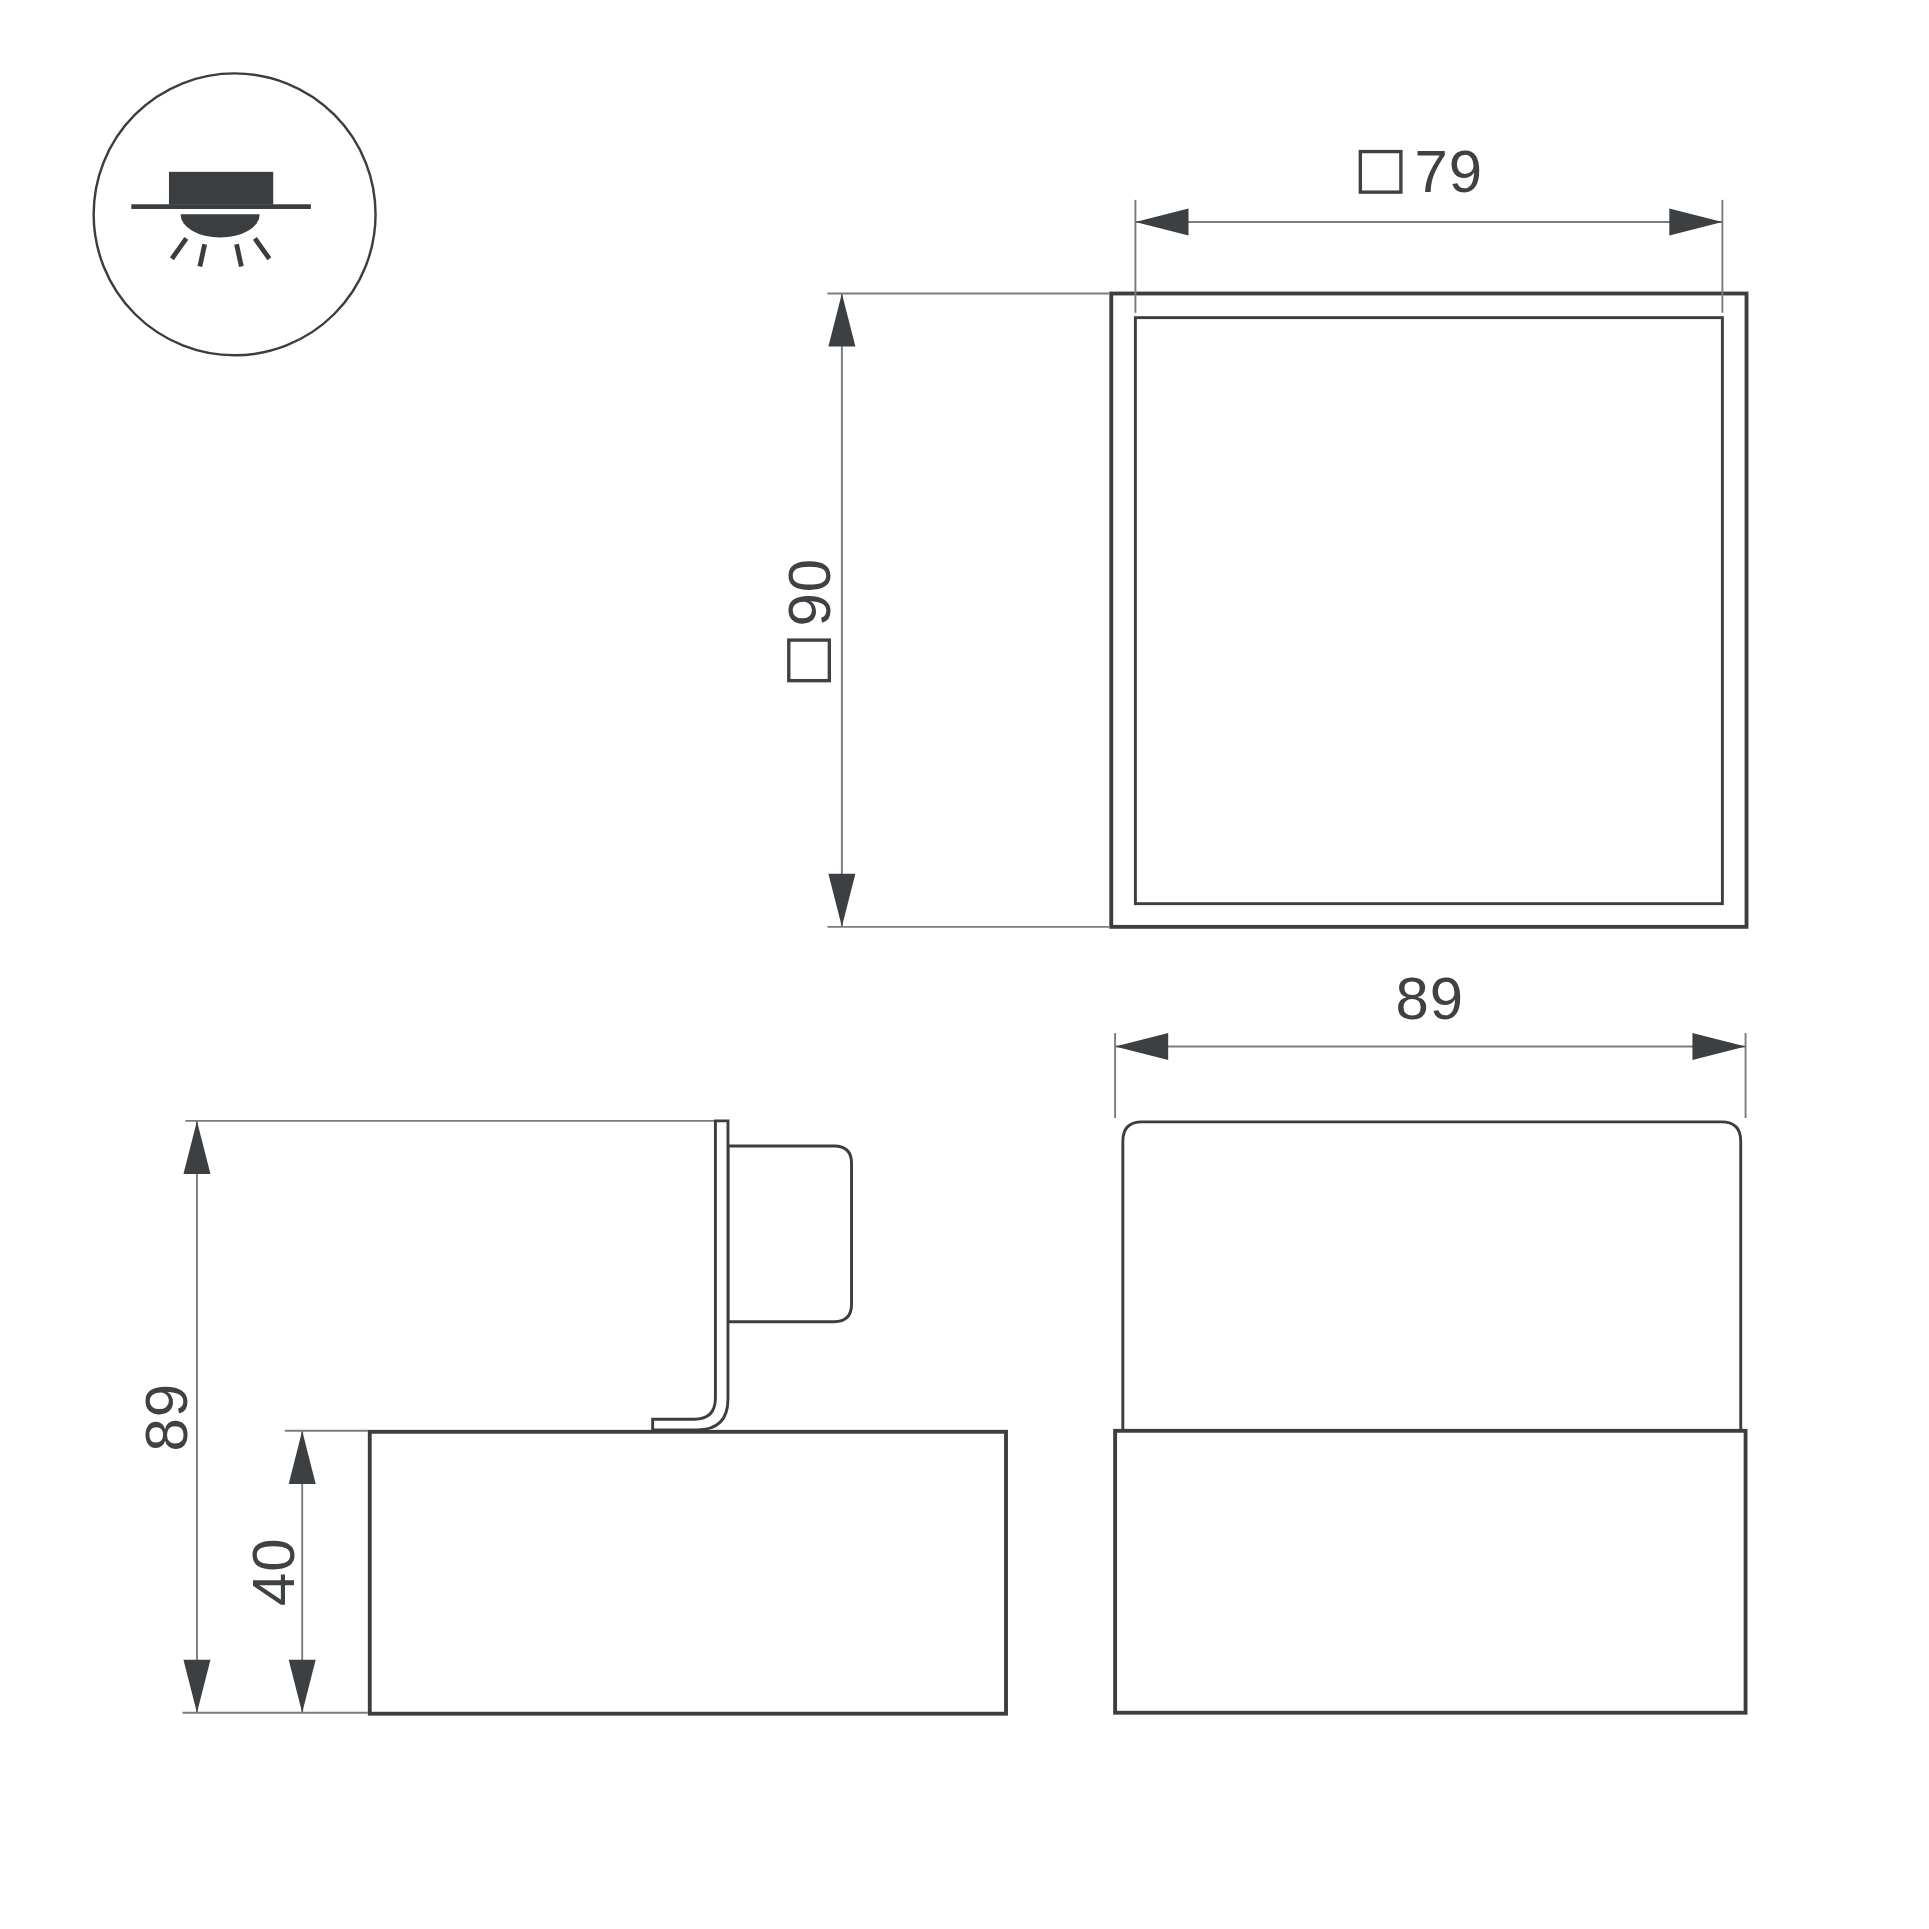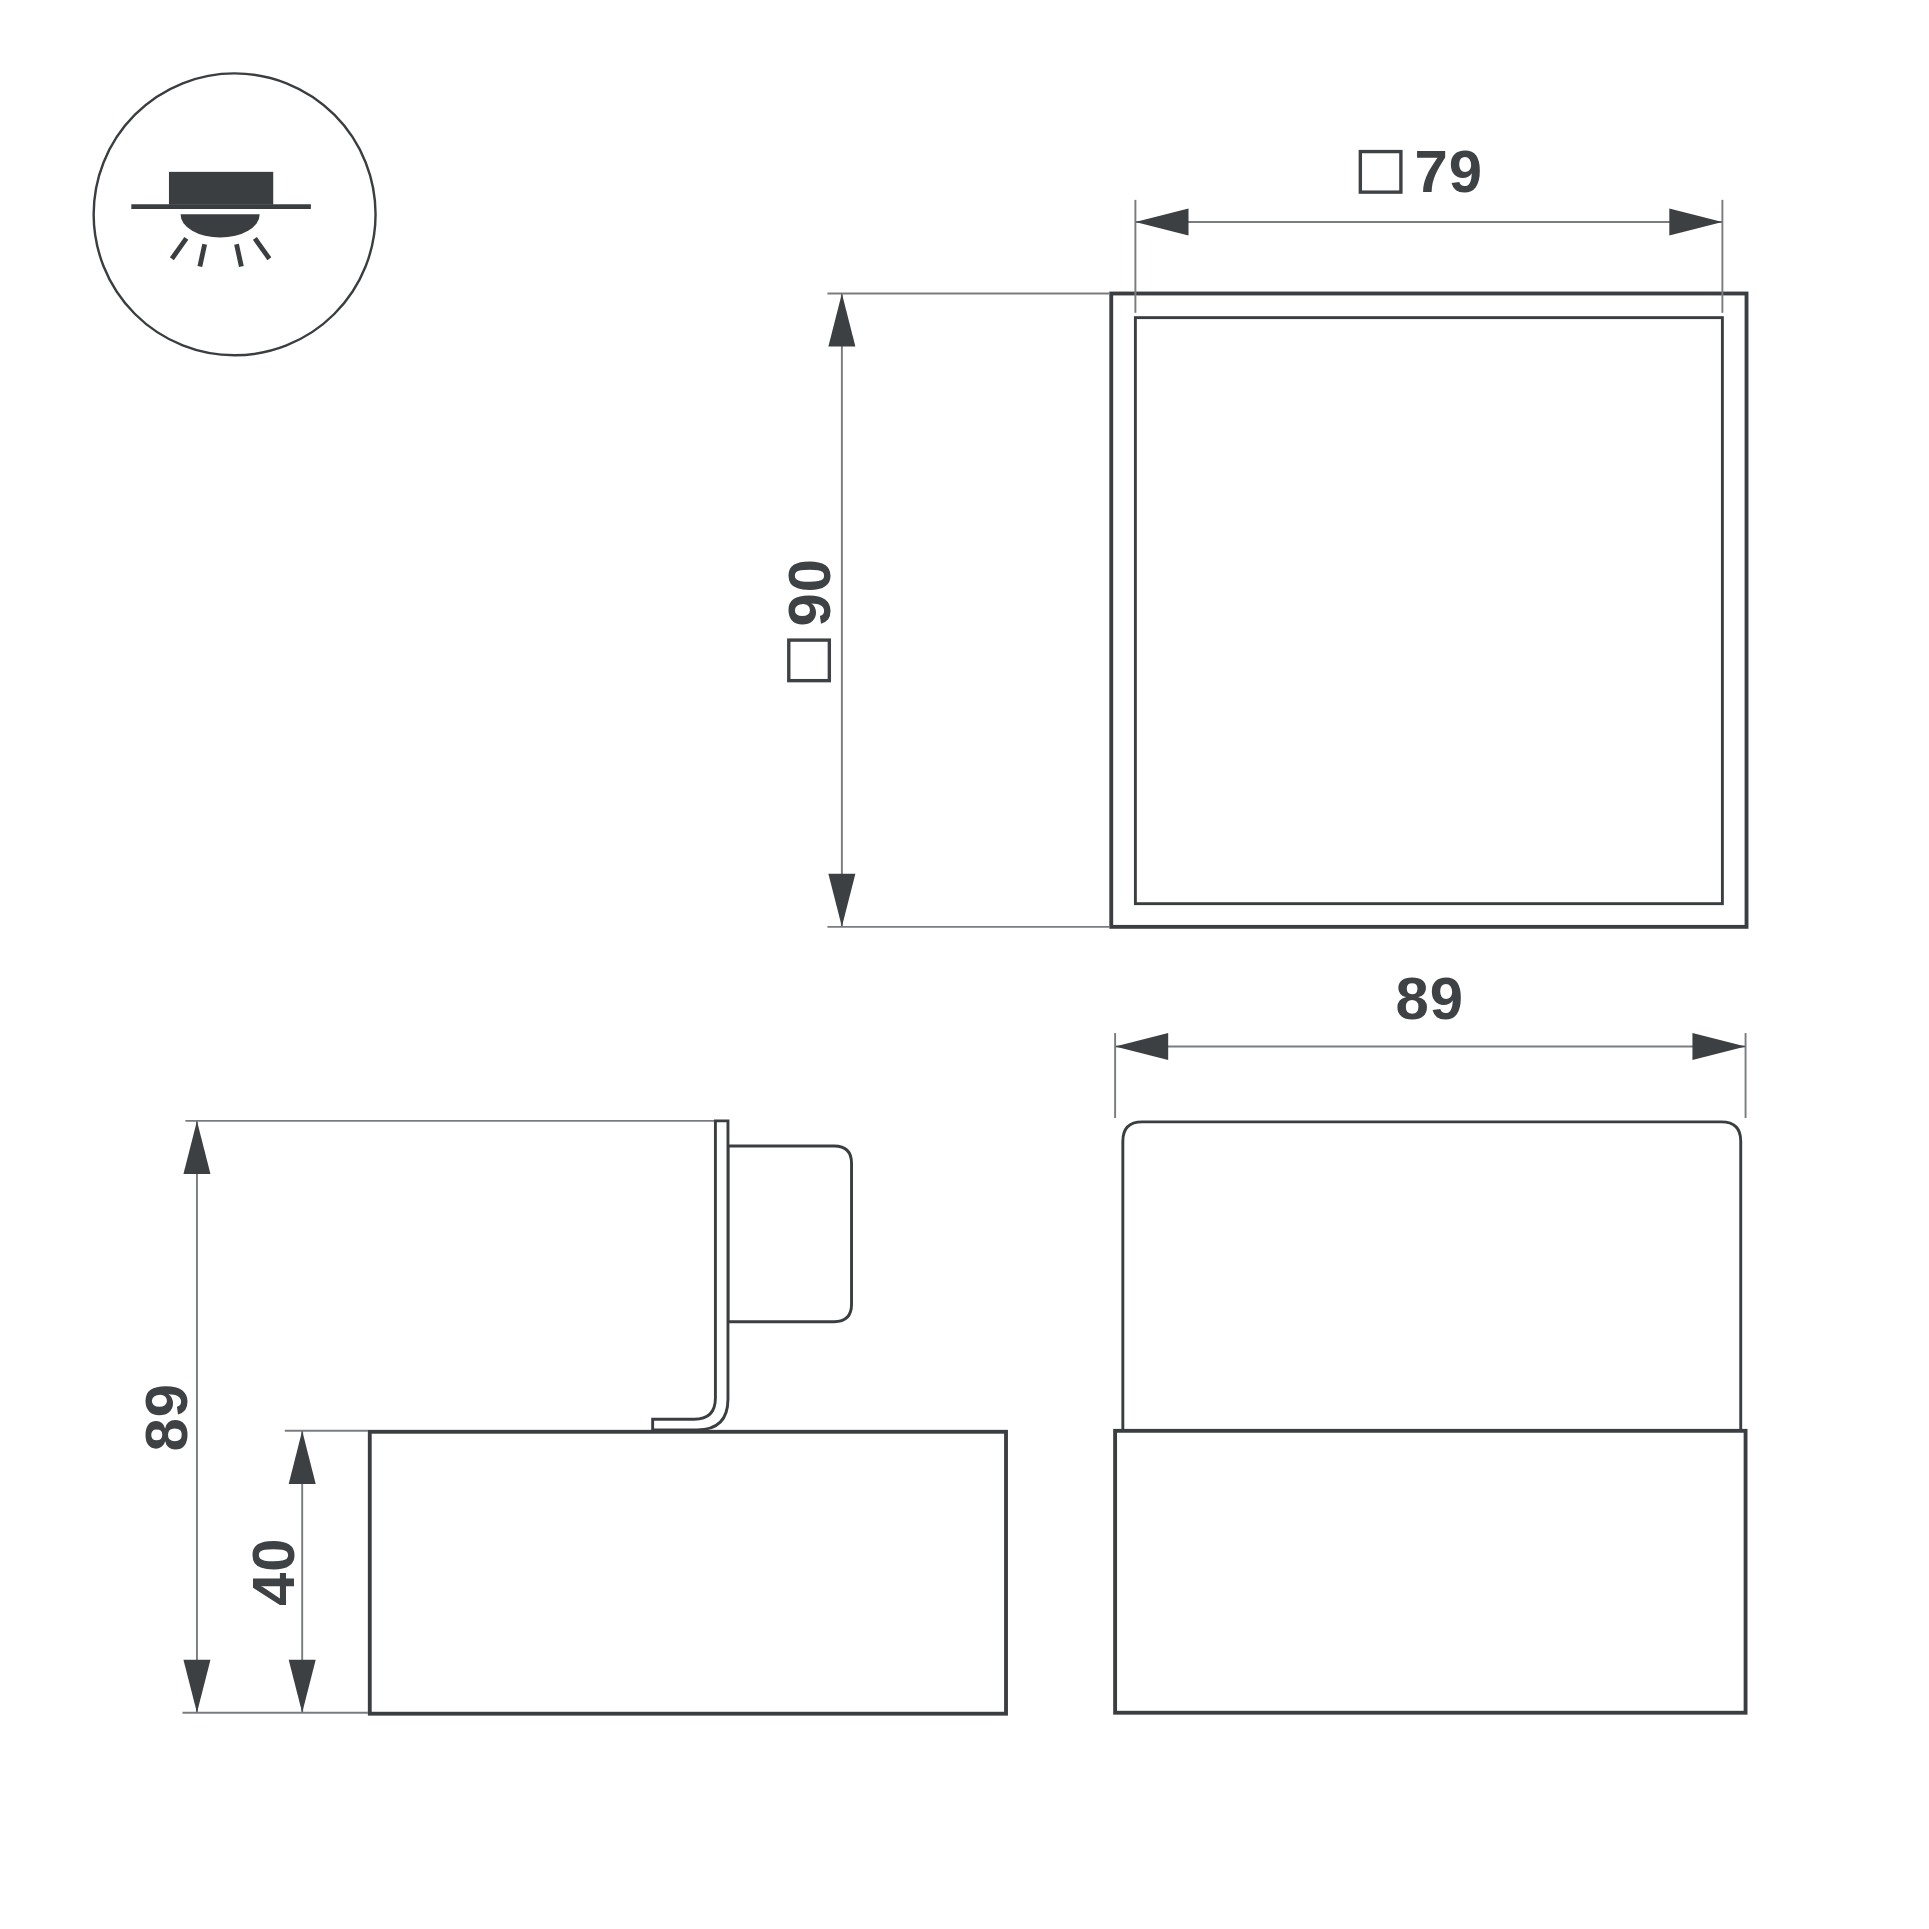--- a/index.html
+++ b/index.html
@@ -3,21 +3,21 @@
 <meta charset="utf-8">
 <style>
   :root{
     --outline:#3b3e41;
     --thin:#7a7d80;
     --arrow:#3d4043;
     --text:#3f4245;
     --background:#ffffff;
   }
   html,body{margin:0;padding:0;background:var(--background);}
-  .stage{width:1929px;height:1929px;background:var(--background);position:relative;font-weight:bold;}
+  .stage{width:1929px;height:1929px;background:var(--background);position:relative;}
   svg{display:block;}
   .ol4{stroke:var(--outline);stroke-width:4;fill:none;}
   .ol3{stroke:var(--outline);stroke-width:3;fill:none;}
   .sheet{stroke:var(--outline);stroke-width:3;fill:#ffffff;}
   .thin{stroke:var(--thin);stroke-width:2;fill:none;}
   .arrow{fill:var(--arrow);stroke:none;}
   .lbl{font-family:"Liberation Sans","DejaVu Sans",sans-serif;font-size:62px;fill:var(--text);letter-spacing:1px;}
   .sq{stroke:var(--text);stroke-width:3.5;fill:none;}
   .icon-stroke{stroke:var(--outline);fill:none;}
   .icon-fill{fill:var(--outline);stroke:none;}

